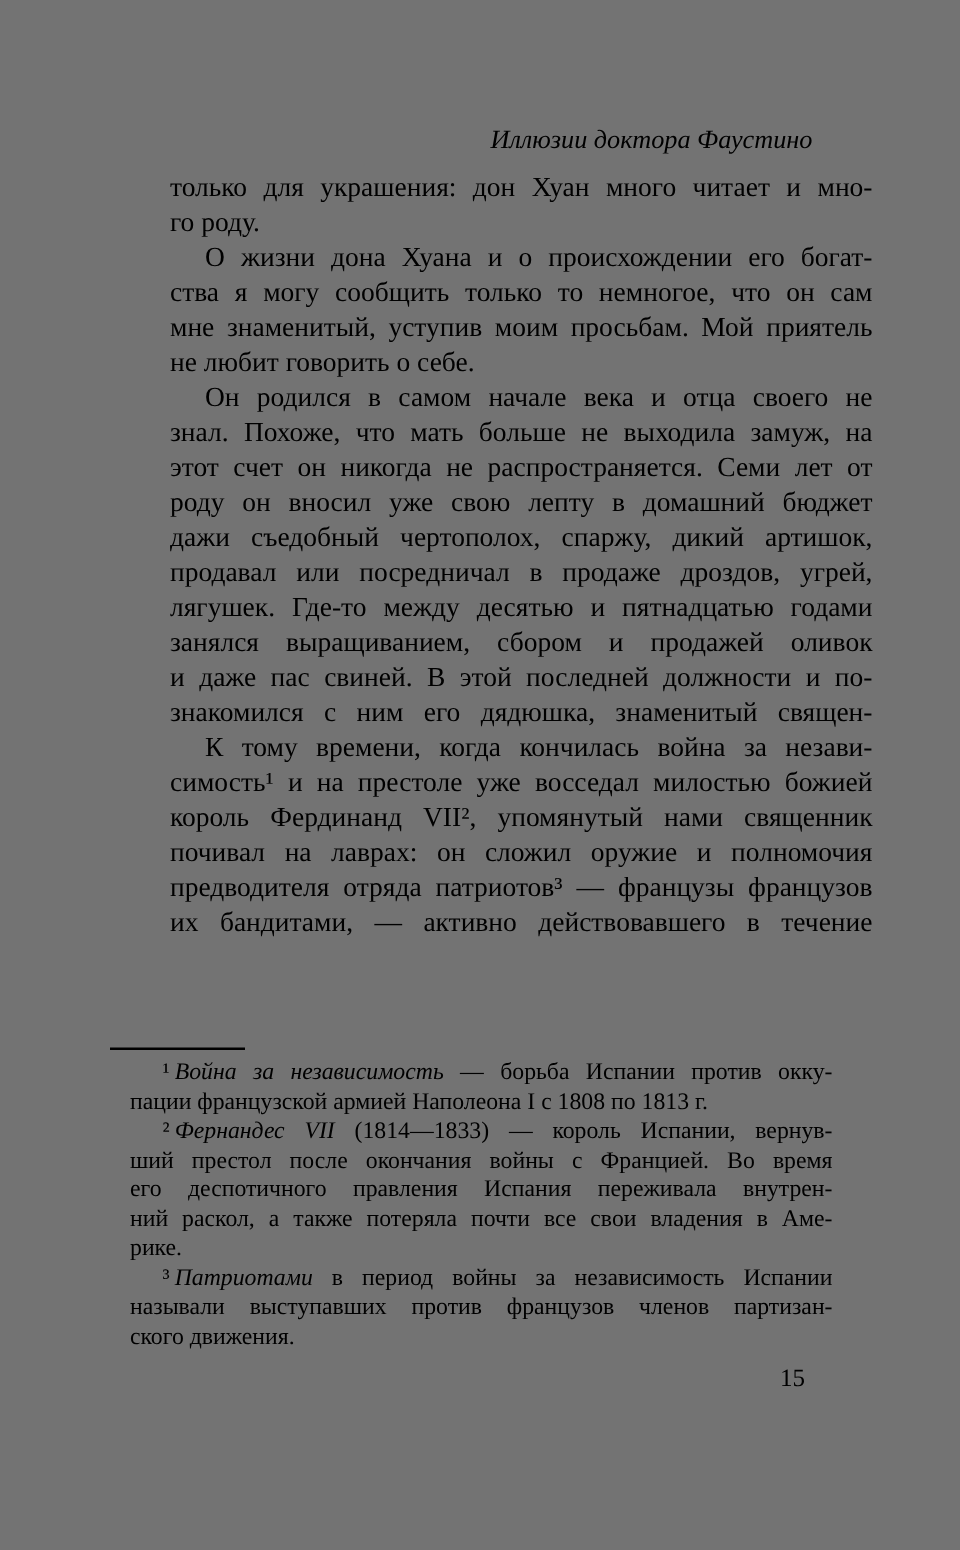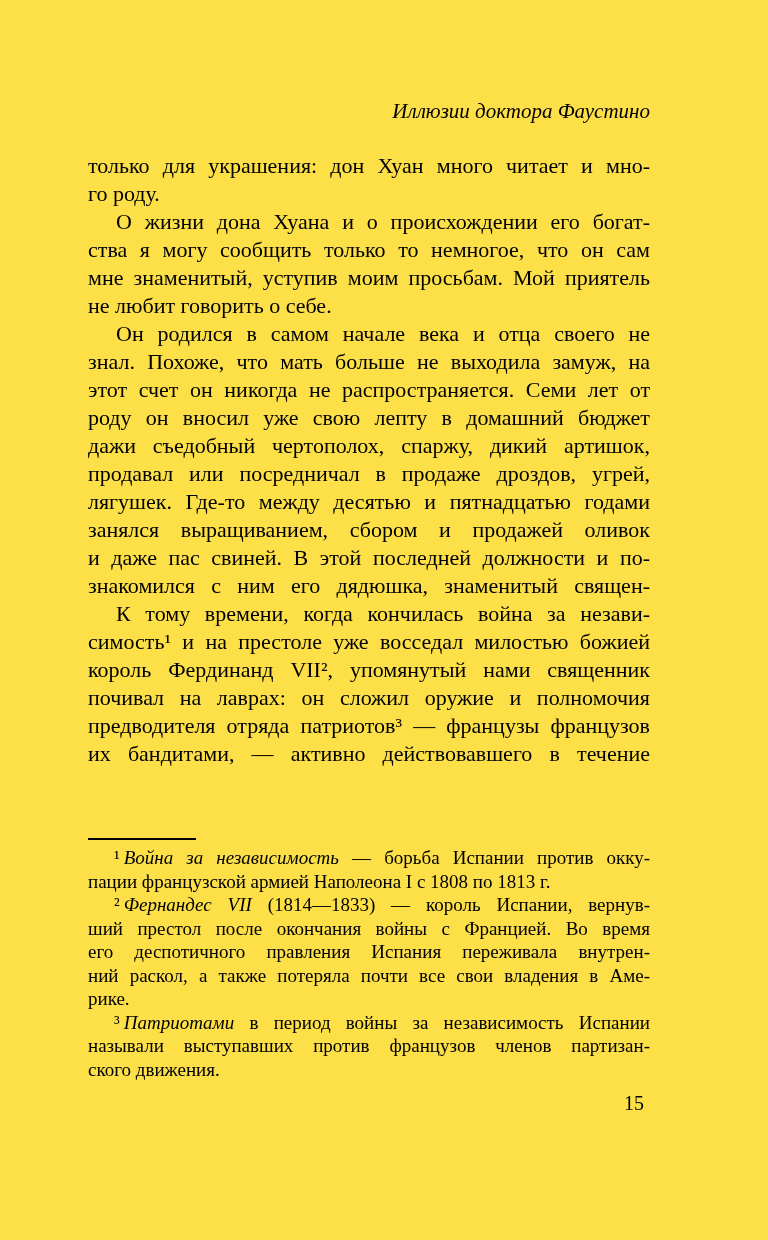--- a/index.html
+++ b/index.html
@@ -4,41 +4,42 @@
 <style>
   html, body {
     margin: 0;
     padding: 0;
     background: #ffffff;
   }
   .page {
     position: relative;
     width: 768px;
     height: 1240px;
-    background: #fde047;
+    background: #737373;
     color: #000000;
     font-family: "Liberation Serif", serif;
     overflow: hidden;
   }
   .textblock {
     position: absolute;
     left: 88px;
     width: 562px;
   }
   .running-header {
     top: 98px;
     font-size: 21px;
     line-height: 26px;
     font-style: italic;
     text-align: right;
   }
   .body-text {
-    top: 152px;
+    top: 136px;
     font-size: 22px;
     line-height: 28px;
+    margin-left: 48px;
   }
   .line {
     text-align: justify;
     text-align-last: justify;
   }
   .line.end {
     text-align-last: left;
   }
   .line.ind {
     text-indent: 28px;
@@ -48,20 +49,21 @@
     left: 88px;
     top: 838px;
     width: 108px;
     height: 2px;
     background: #000000;
   }
   .footnotes {
     top: 846px;
     font-size: 19px;
     line-height: 23.5px;
+    margin-left: 16px;
   }
   .footnotes .line.ind {
     text-indent: 26px;
   }
   .fmark {
     margin-right: 4px;
   }
   .it {
     font-style: italic;
   }

